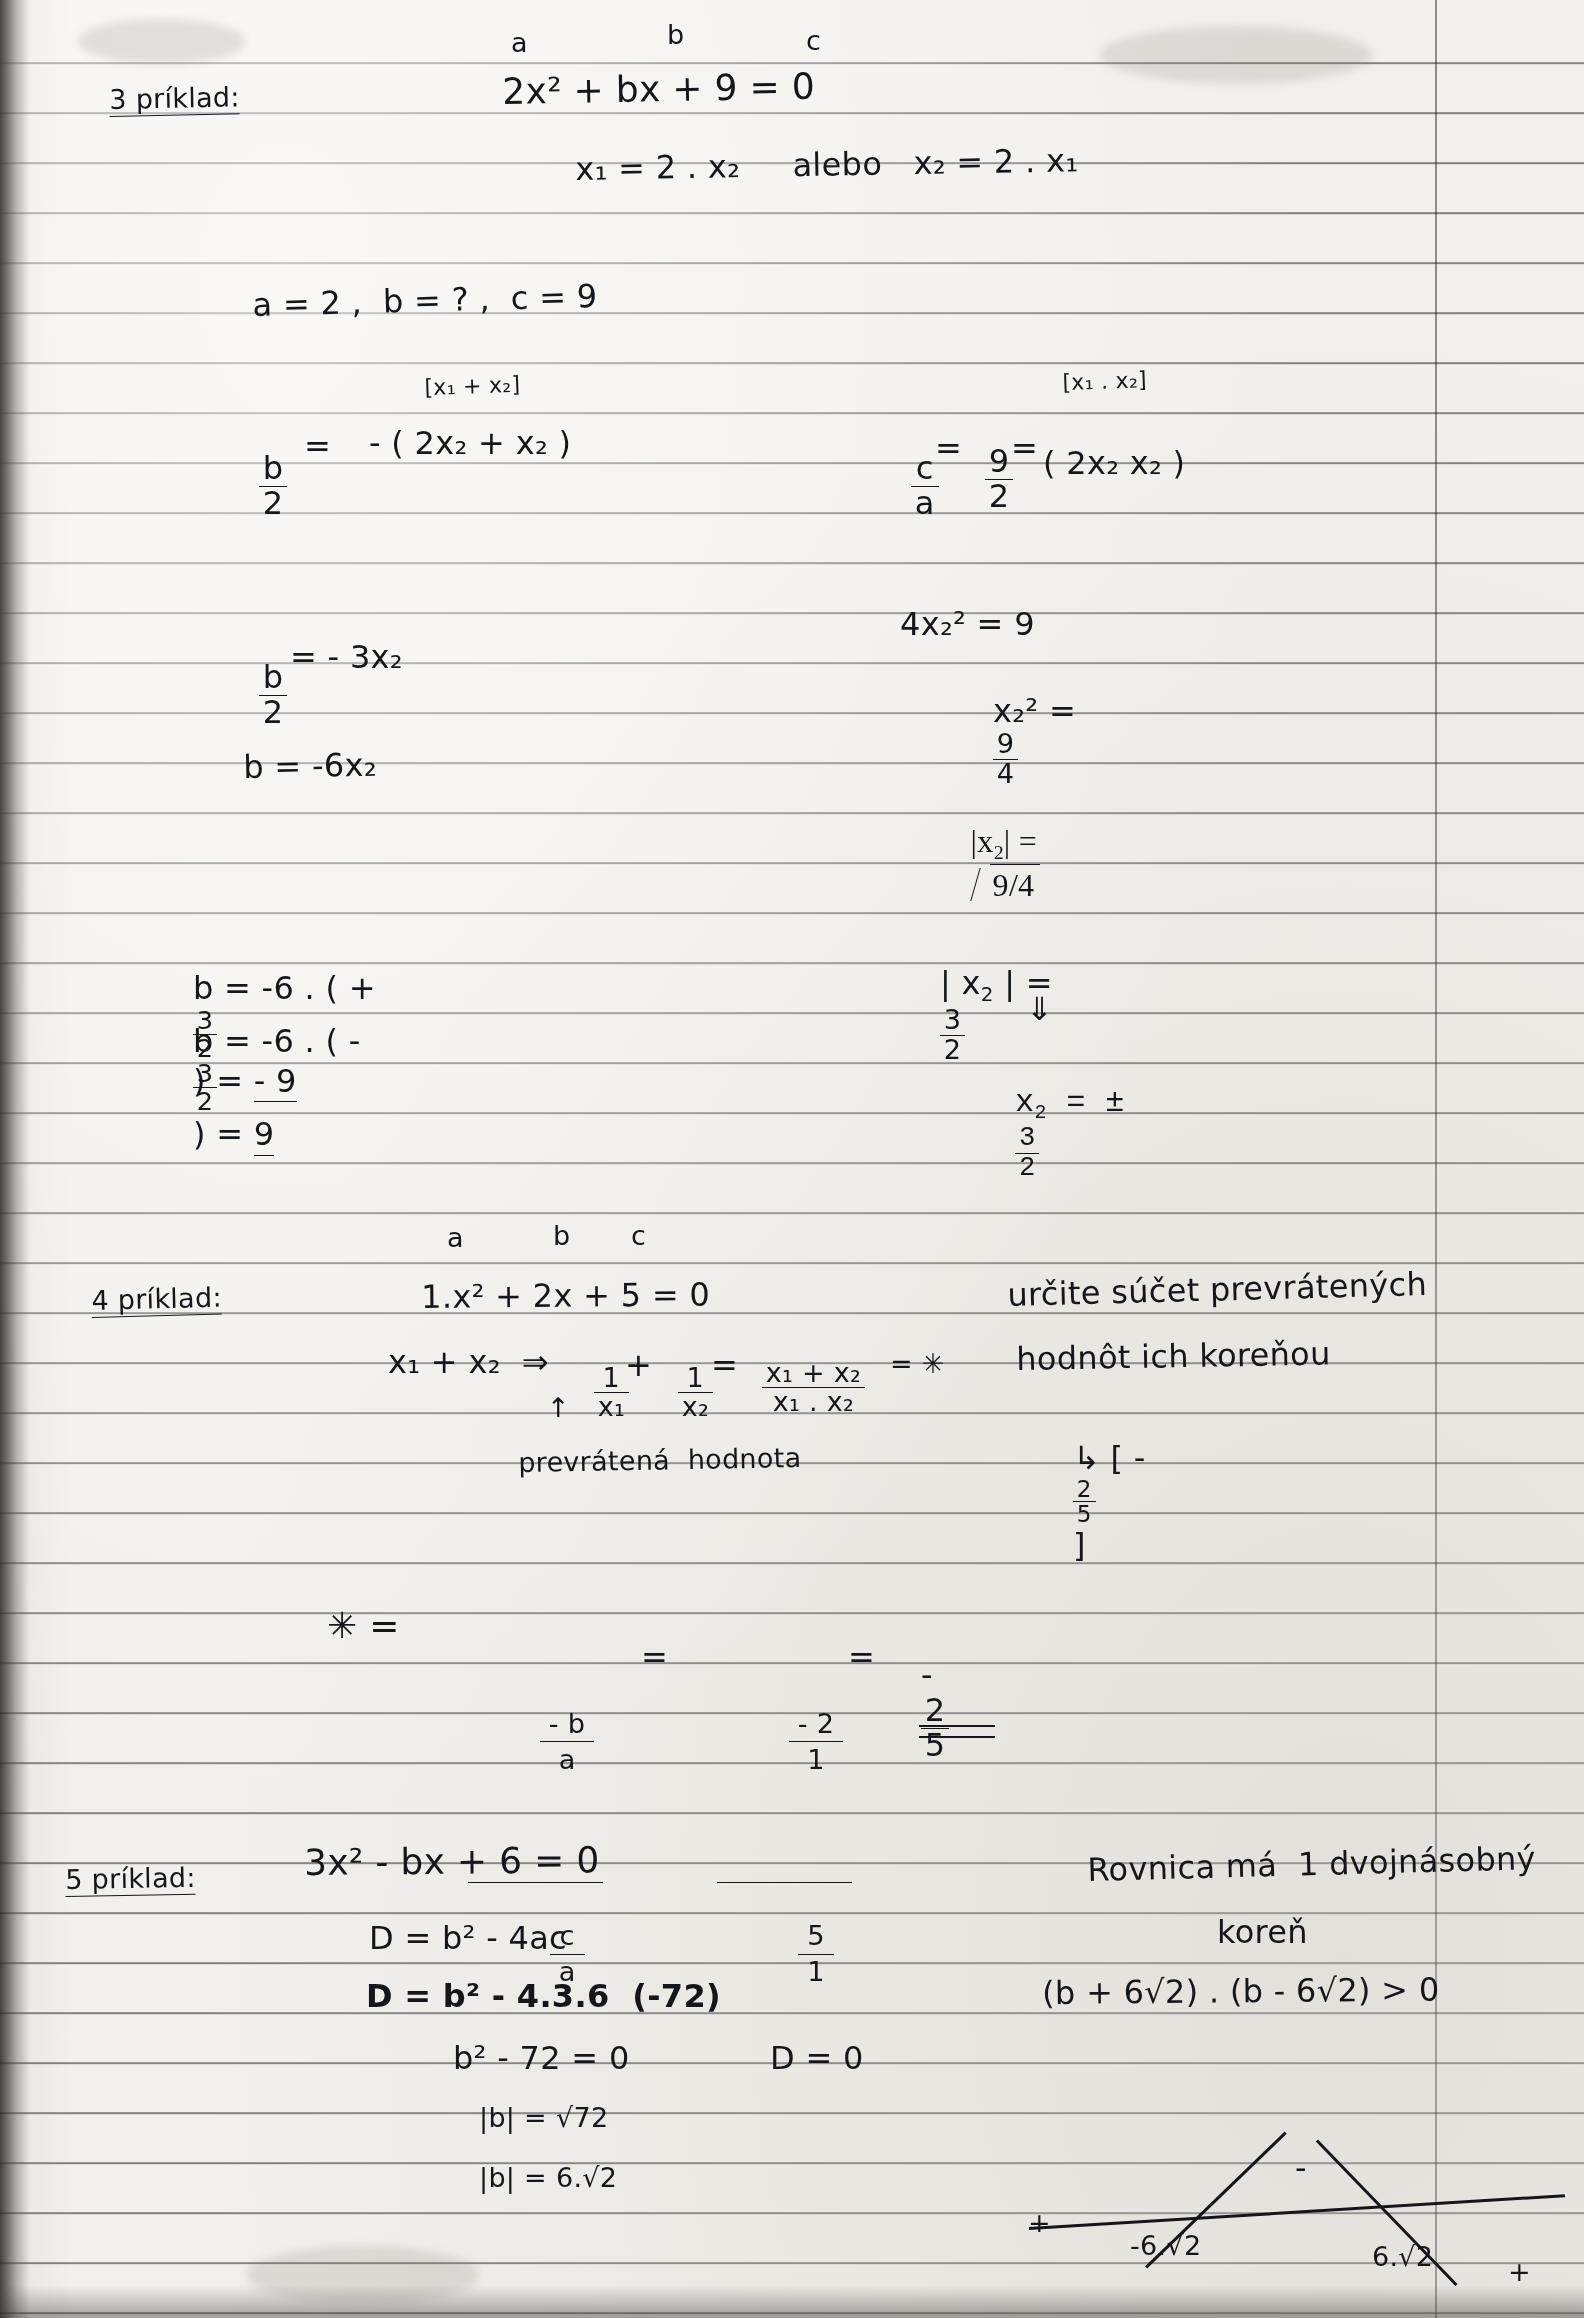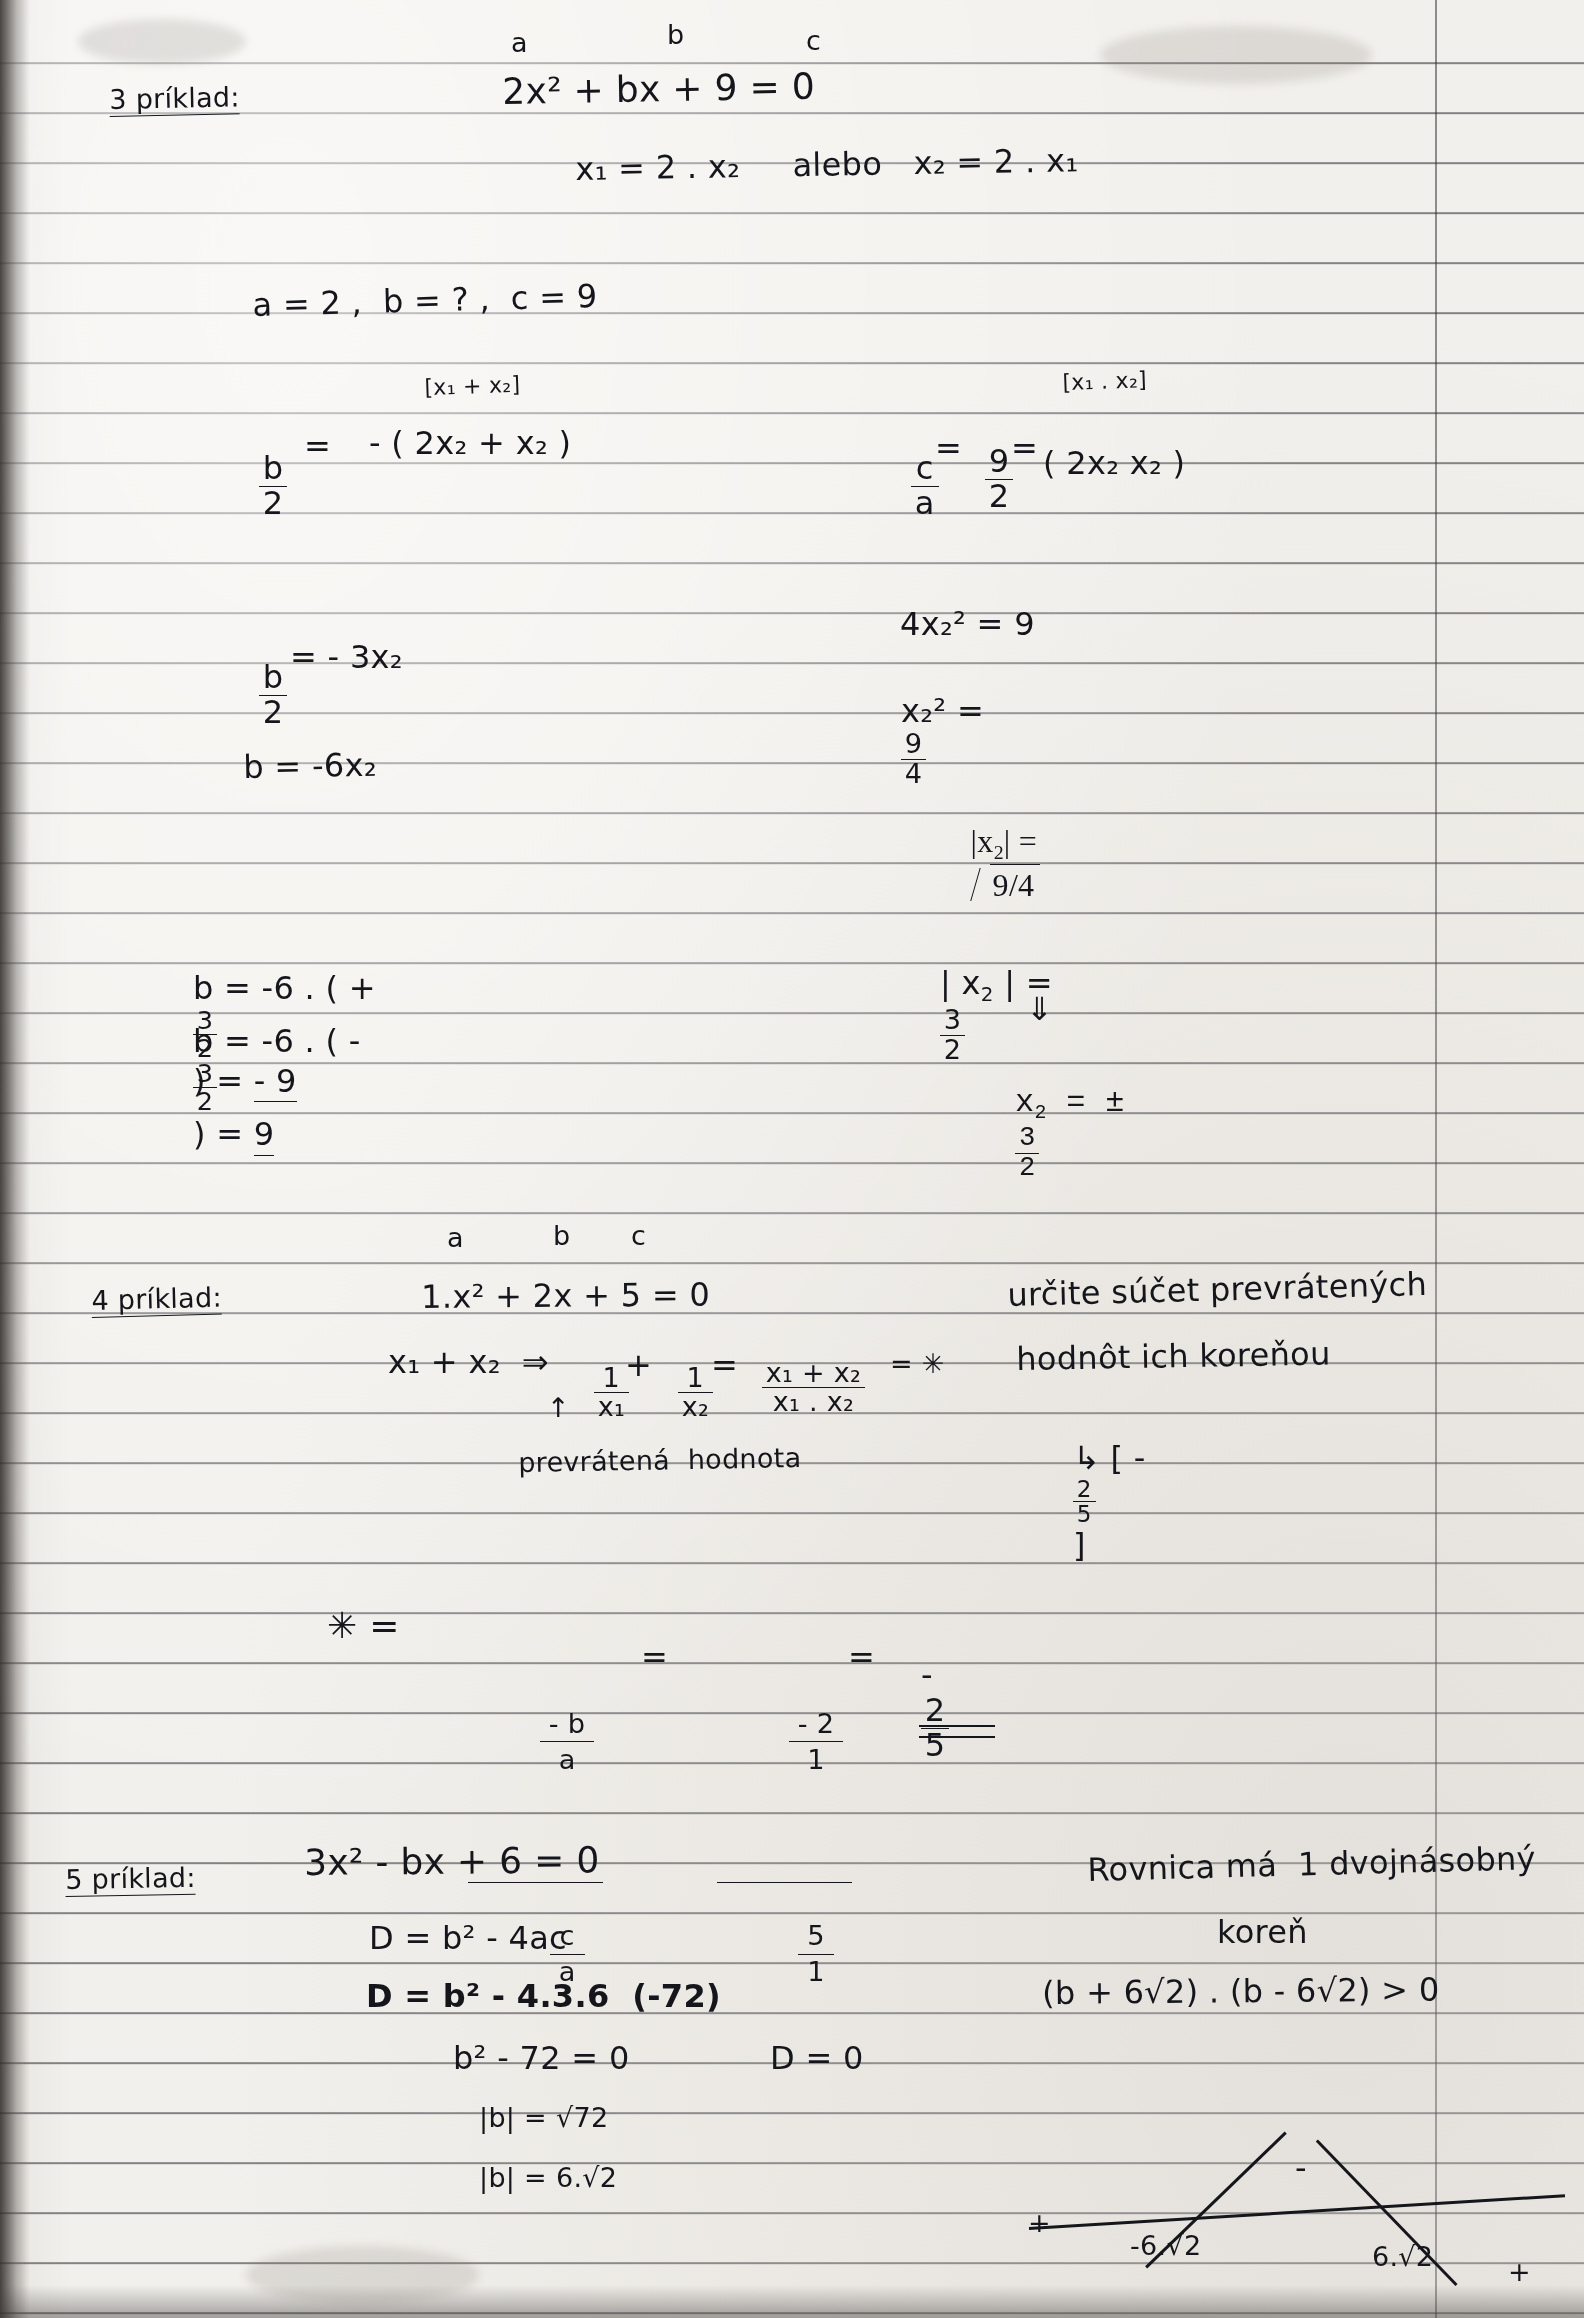--- a/index.html
+++ b/index.html
@@ -123,21 +123,21 @@
 
 <div class="hw l" style="left:238px;top:623px;">
   <span class="fr"><span class="n">b</span><span class="d">2</span></span>
 </div>
 <div class="hw l" style="left:290px;top:638px;">= - 3x₂</div>
 
 <div class="hw l" style="left:243px;top:748px;transform:rotate(-1deg);">b = -6x₂</div>
 
 <div class="hw l" style="left:900px;top:605px;">4x₂² = 9</div>
 
-<div class="hw l" style="left:880px;top:654px;">
+<div class="hw l" style="left:972px;top:654px;">
   <span>x₂² =</span>
   <span class="fr" style="font-size:.85em;"><span class="n">9</span><span class="d">4</span></span>
 </div>
 
 <div class="hw l" style="left:954px;top:786px;font-family:Liberation Serif, serif;">
   <span>|x<span class="sub">2</span>| =</span>
   <span class="rt"><span class="rtbar">9/4</span></span>
 </div>
 
 <div class="hw l" style="left:172px;top:931px;">

